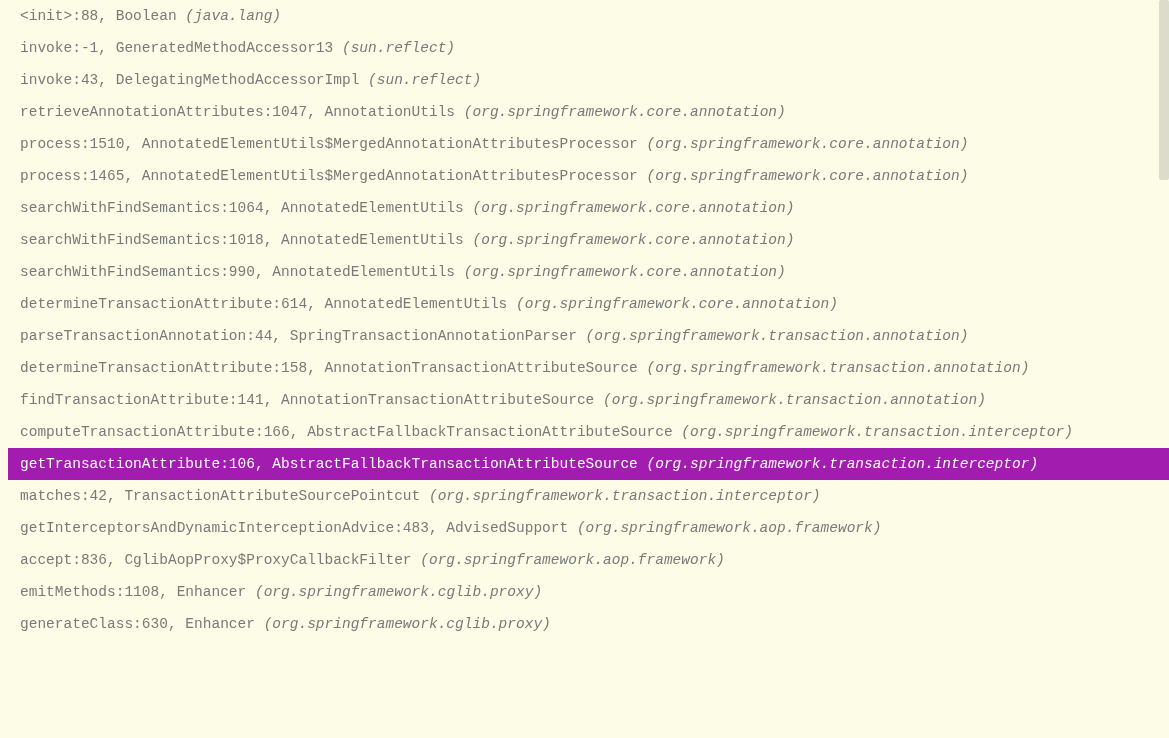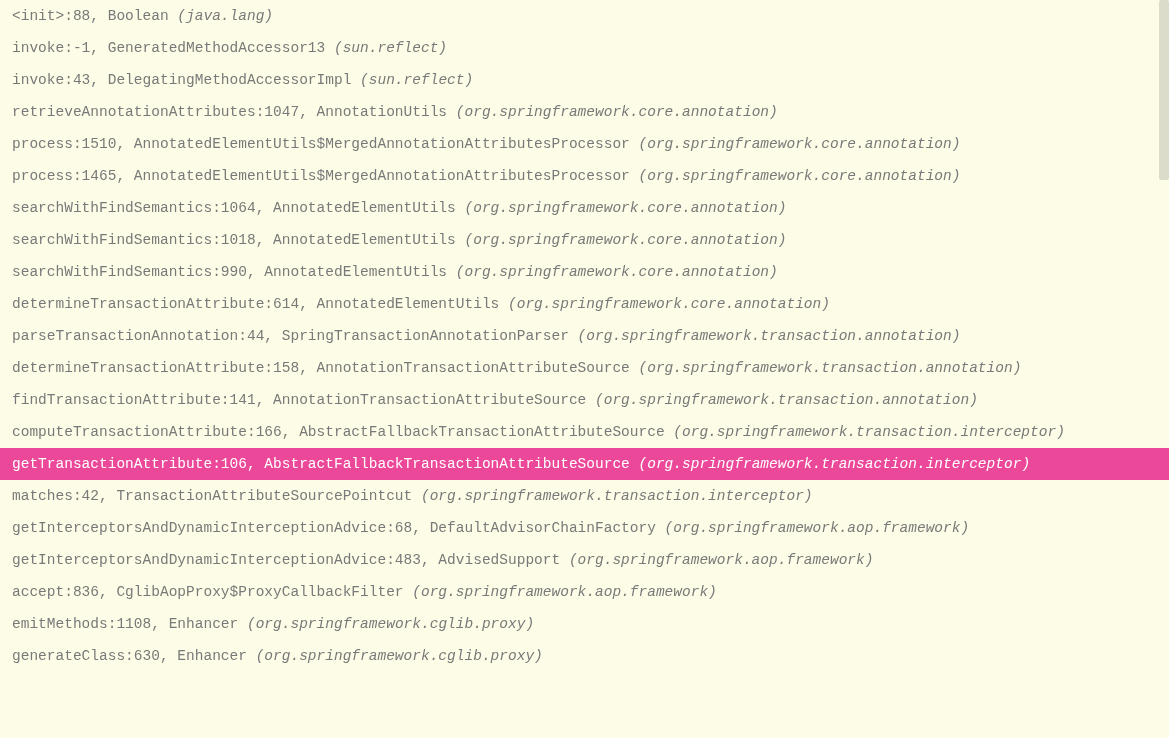--- a/index.html
+++ b/index.html
@@ -8,30 +8,31 @@
     font-size: 14.5px;
     background: #fdfde7;
     width: 1169px;
     height: 738px;
     overflow: hidden;
     position: relative;
   }
   .frame-list {
     padding: 0;
     position: relative;
+    margin-left: 8px;
   }
   .frame {
     padding: 5.5px 12px;
     line-height: 21px;
     white-space: nowrap;
     cursor: pointer;
     color: #797979;
   }
   .frame.selected {
-    background: #ec4899;
+    background: #a21caf;
     color: #ffffff;
   }
   .frame .pkg {
     font-style: italic;
   }
   .scrollbar {
     position: absolute;
     right: 0;
     top: 0;
     width: 10px;
@@ -61,21 +62,20 @@
     <div class="frame"><span>searchWithFindSemantics:1064, AnnotatedElementUtils </span><span class="pkg">(org.springframework.core.annotation)</span></div>
     <div class="frame"><span>searchWithFindSemantics:1018, AnnotatedElementUtils </span><span class="pkg">(org.springframework.core.annotation)</span></div>
     <div class="frame"><span>searchWithFindSemantics:990, AnnotatedElementUtils </span><span class="pkg">(org.springframework.core.annotation)</span></div>
     <div class="frame"><span>determineTransactionAttribute:614, AnnotatedElementUtils </span><span class="pkg">(org.springframework.core.annotation)</span></div>
     <div class="frame"><span>parseTransactionAnnotation:44, SpringTransactionAnnotationParser </span><span class="pkg">(org.springframework.transaction.annotation)</span></div>
     <div class="frame"><span>determineTransactionAttribute:158, AnnotationTransactionAttributeSource </span><span class="pkg">(org.springframework.transaction.annotation)</span></div>
     <div class="frame"><span>findTransactionAttribute:141, AnnotationTransactionAttributeSource </span><span class="pkg">(org.springframework.transaction.annotation)</span></div>
     <div class="frame"><span>computeTransactionAttribute:166, AbstractFallbackTransactionAttributeSource </span><span class="pkg">(org.springframework.transaction.interceptor)</span></div>
     <div class="frame selected"><span>getTransactionAttribute:106, AbstractFallbackTransactionAttributeSource </span><span class="pkg">(org.springframework.transaction.interceptor)</span></div>
     <div class="frame"><span>matches:42, TransactionAttributeSourcePointcut </span><span class="pkg">(org.springframework.transaction.interceptor)</span></div>
-    <div class="frame"><span>getInterceptorsAndDynamicInterceptionAdvice:68, DefaultAdvisorChainFactory </span><span class="pkg">(org.springframework.aop.framework)</span></div>
     <div class="frame"><span>getInterceptorsAndDynamicInterceptionAdvice:483, AdvisedSupport </span><span class="pkg">(org.springframework.aop.framework)</span></div>
     <div class="frame"><span>accept:836, CglibAopProxy$ProxyCallbackFilter </span><span class="pkg">(org.springframework.aop.framework)</span></div>
     <div class="frame"><span>emitMethods:1108, Enhancer </span><span class="pkg">(org.springframework.cglib.proxy)</span></div>
     <div class="frame"><span>generateClass:630, Enhancer </span><span class="pkg">(org.springframework.cglib.proxy)</span></div>
   </div>
 
 <div class="scrollbar">
   <div class="scroll-thumb"></div>
 </div>
 

